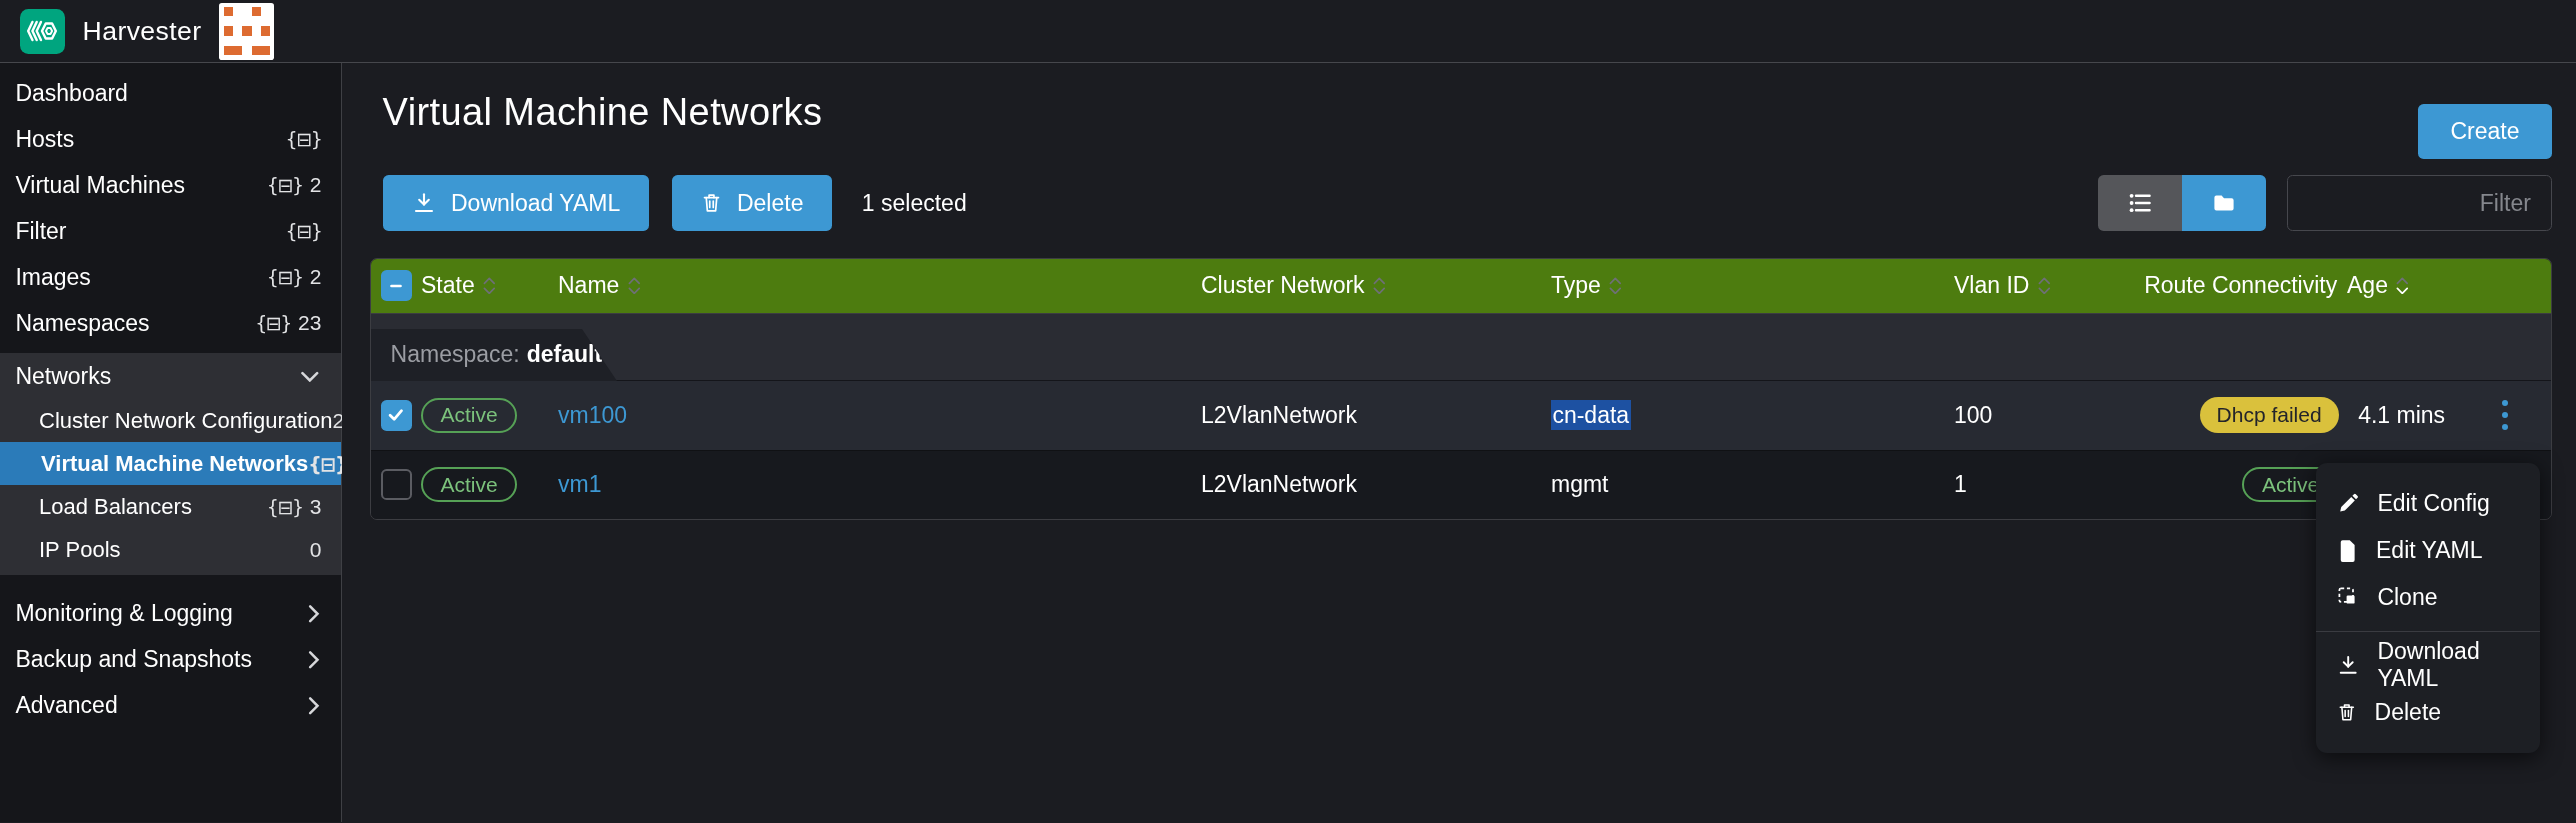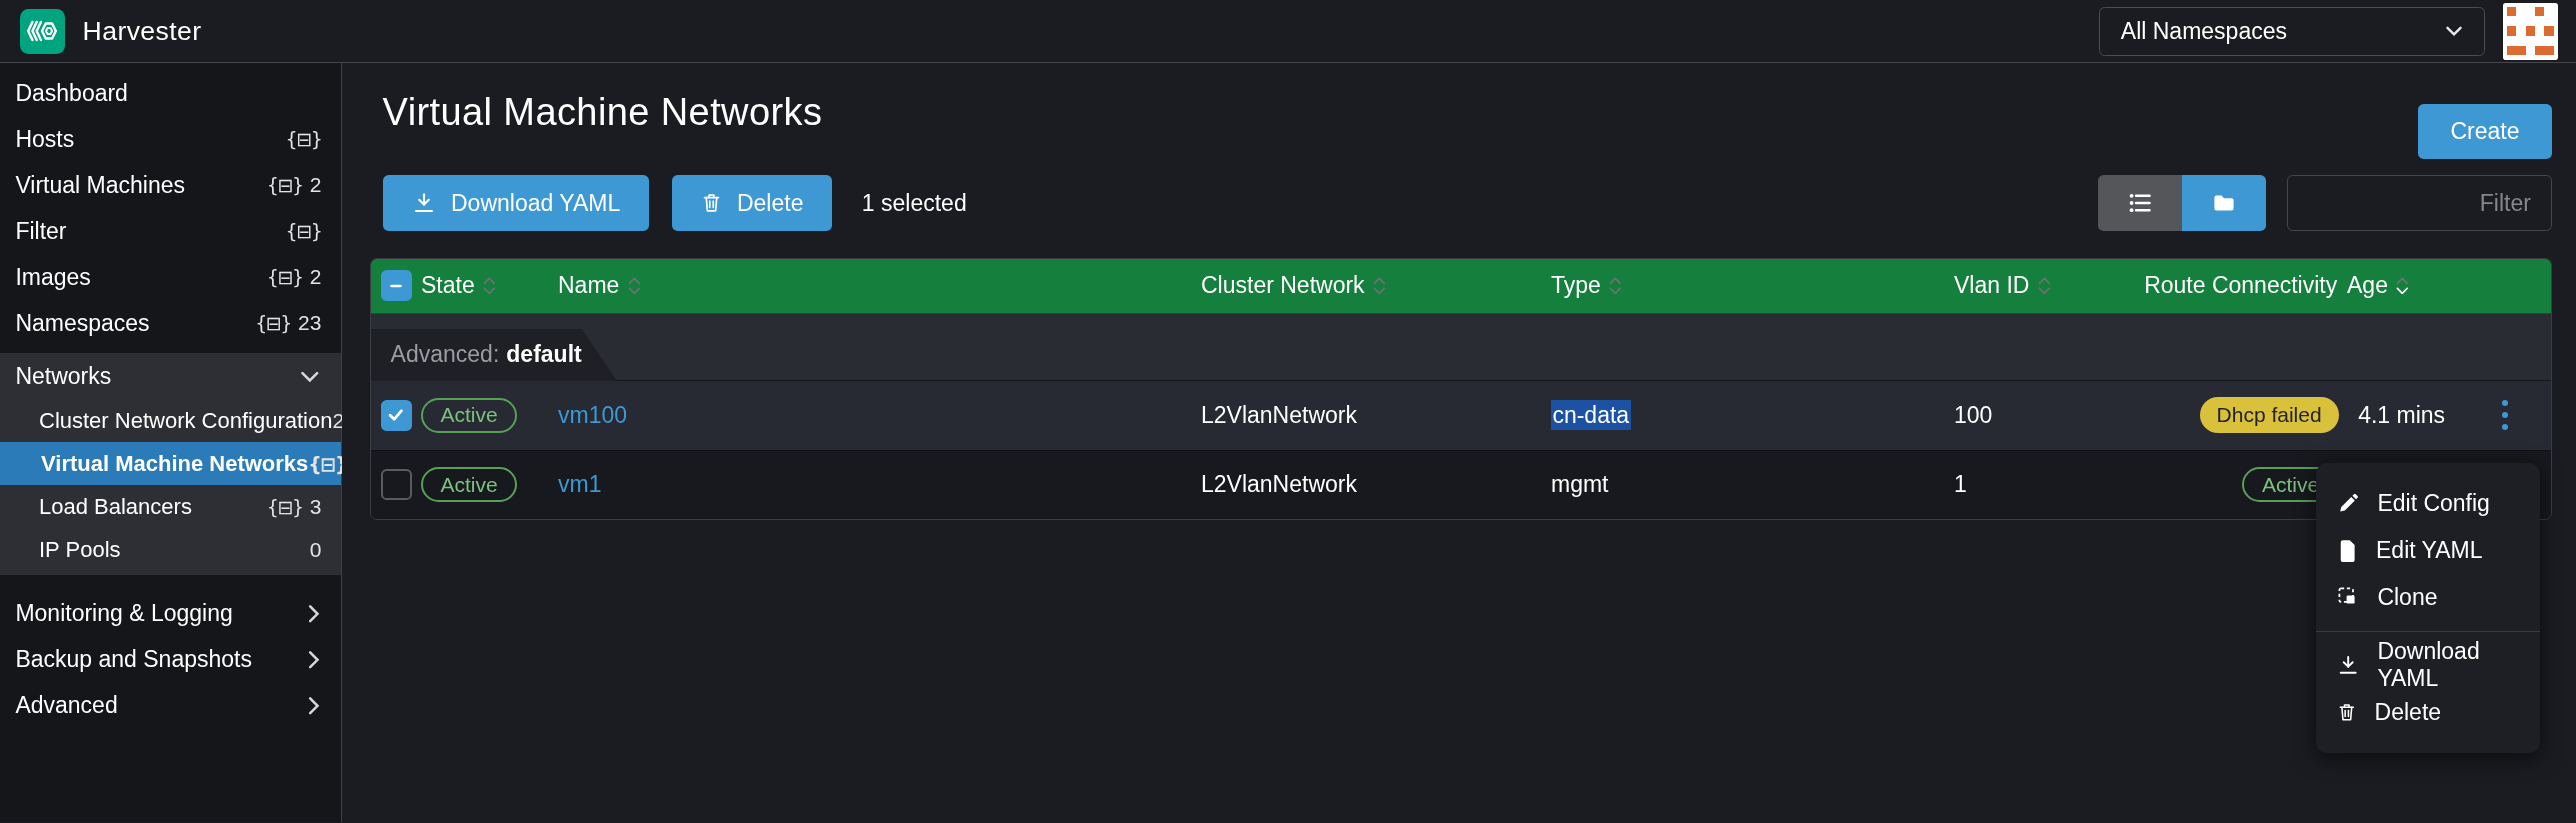--- a/index.html
+++ b/index.html
@@ -75,21 +75,21 @@
   .seg-folder{background:var(--accent);}
   .filter-input{
     width:265px;height:56px;background:transparent;border:1.4px solid #46474d;border-radius:5.6px;
     color:#fff;font-size:23px;font-family:inherit;padding:0 19.6px;outline:none;text-align:right;
   }
   .filter-input::placeholder{color:#85878d;}
 
   
   .table-wrap{margin:26.6px 0 0 0;border:1.4px solid #3c3d42;border-radius:7px;overflow:hidden;}
   .tgrid{display:grid;grid-template-columns:50px 137px 643px 350px 403px 218px 175px 112px 1fr;align-items:center;}
-  .thead{height:55px;background:#15803d;border-bottom:1.4px solid #3c3d42;}
+  .thead{height:55px;background:#4d7c0f;border-bottom:1.4px solid #3c3d42;}
   .th{display:flex;align-items:center;gap:8.4px;font-weight:500;white-space:nowrap;}
   .th.right{justify-self:end;padding-right:9.8px;}
   .sorter{display:flex;flex-direction:column;gap:2.1px;}
   .cb{width:31px;height:31px;border-radius:5.6px;display:flex;align-items:center;justify-content:center;justify-self:center;cursor:pointer;}
   .cb.on{background:var(--accent);}
   .cb.off{border:2.1px solid #5b5c62;background:transparent;}
   .ns-row{height:67px;background:#2a2c33;padding-top:15.4px;border-bottom:0.7px solid #14151a;}
   .ns-tab{height:52px;width:246px;background:#1e2026;display:flex;align-items:center;padding:0 42px 0 19.6px;
     clip-path:polygon(0 0,calc(100% - 35px) 0,100% 100%,0 100%);}
   .ns-label{color:#9b9da3;}
@@ -124,28 +124,20 @@
   <div class="logo-box">
     <svg width="34" height="34" viewBox="0 0 64 64" fill="none" stroke="#ffffff" stroke-width="4.6" stroke-linecap="round" stroke-linejoin="round">
       <path d="M14 15 L6 32 L14 49"></path>
       <path d="M22 15 L14 32 L22 49"></path>
       <path d="M30 15 L22 32 L30 49"></path>
       <polygon points="39,18 51,18 58,32 51,46 39,46 32,32"></polygon>
       <polygon points="42.5,26.5 48,26.5 51,32 48,37.5 42.5,37.5 39.5,32" stroke-width="3.6"></polygon>
     </svg>
   </div>
   <div class="app-title">Harvester</div>
-  <div class="ns-select">
-    <span>All Namespaces</span>
-    <span>
-      <svg width="18" height="11.2" viewBox="0 0 18 12" fill="none" stroke="#e8e9ea" stroke-width="2.6" stroke-linecap="round">
-          <polyline points="2,3 9,10 16,3"></polyline>
-        </svg>
-    </span>
-  </div>
   <div class="avatar" id="avatar">
       <span class="px on"></span>
       <span class="px"></span>
       <span class="px"></span>
       <span class="px on"></span>
       <span class="px"></span>
       <span class="px"></span>
       <span class="px"></span>
       <span class="px"></span>
       <span class="px"></span>
@@ -399,21 +391,21 @@
               <svg width="12.6" height="7.7" viewBox="0 0 18 11" fill="none" stroke="#ffffff" stroke-width="2.4" stroke-linecap="round" stroke-linejoin="round">
                 <polyline points="2,2 9,9 16,2"></polyline>
               </svg>
             </span>
           </div>
           <div></div>
         </div>
 
       <div class="ns-row">
         <div class="ns-tab">
-          <span class="ns-label">Advanced:</span>
+          <span class="ns-label">Namespace:</span>
           <span class="ns-value">default</span>
         </div>
       </div>
 
       <div class="tgrid trow sel">
         <div class="cb on">
           <svg width="19.6" height="19.6" viewBox="0 0 24 24" fill="none" stroke="#fff" stroke-width="3.4" stroke-linecap="round" stroke-linejoin="round">
               <polyline points="5,12.5 10,17.5 19,7"></polyline>
             </svg>
         </div>

